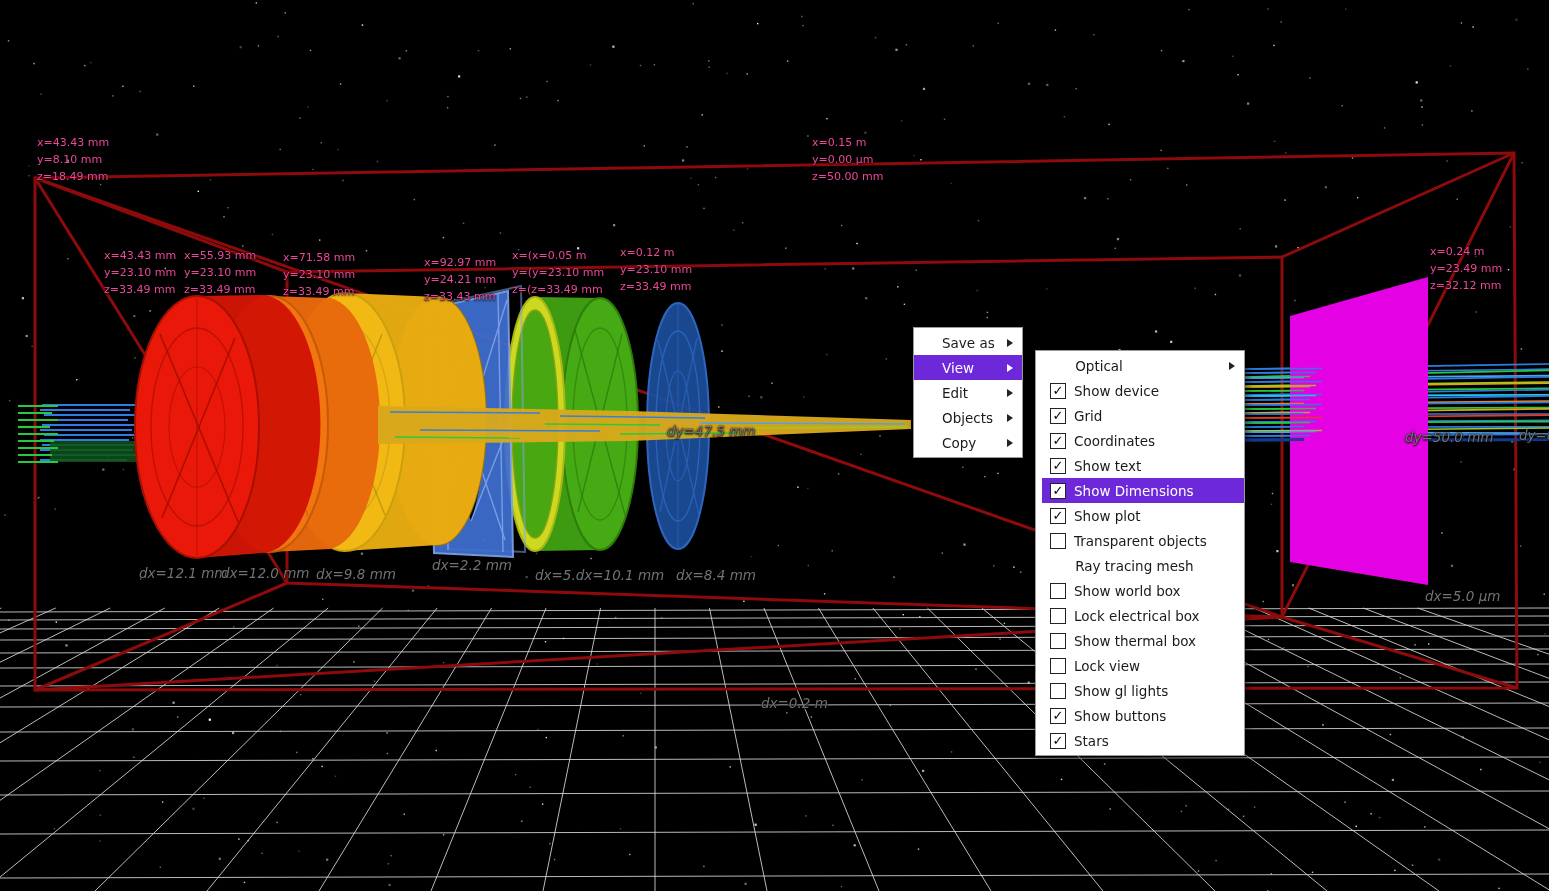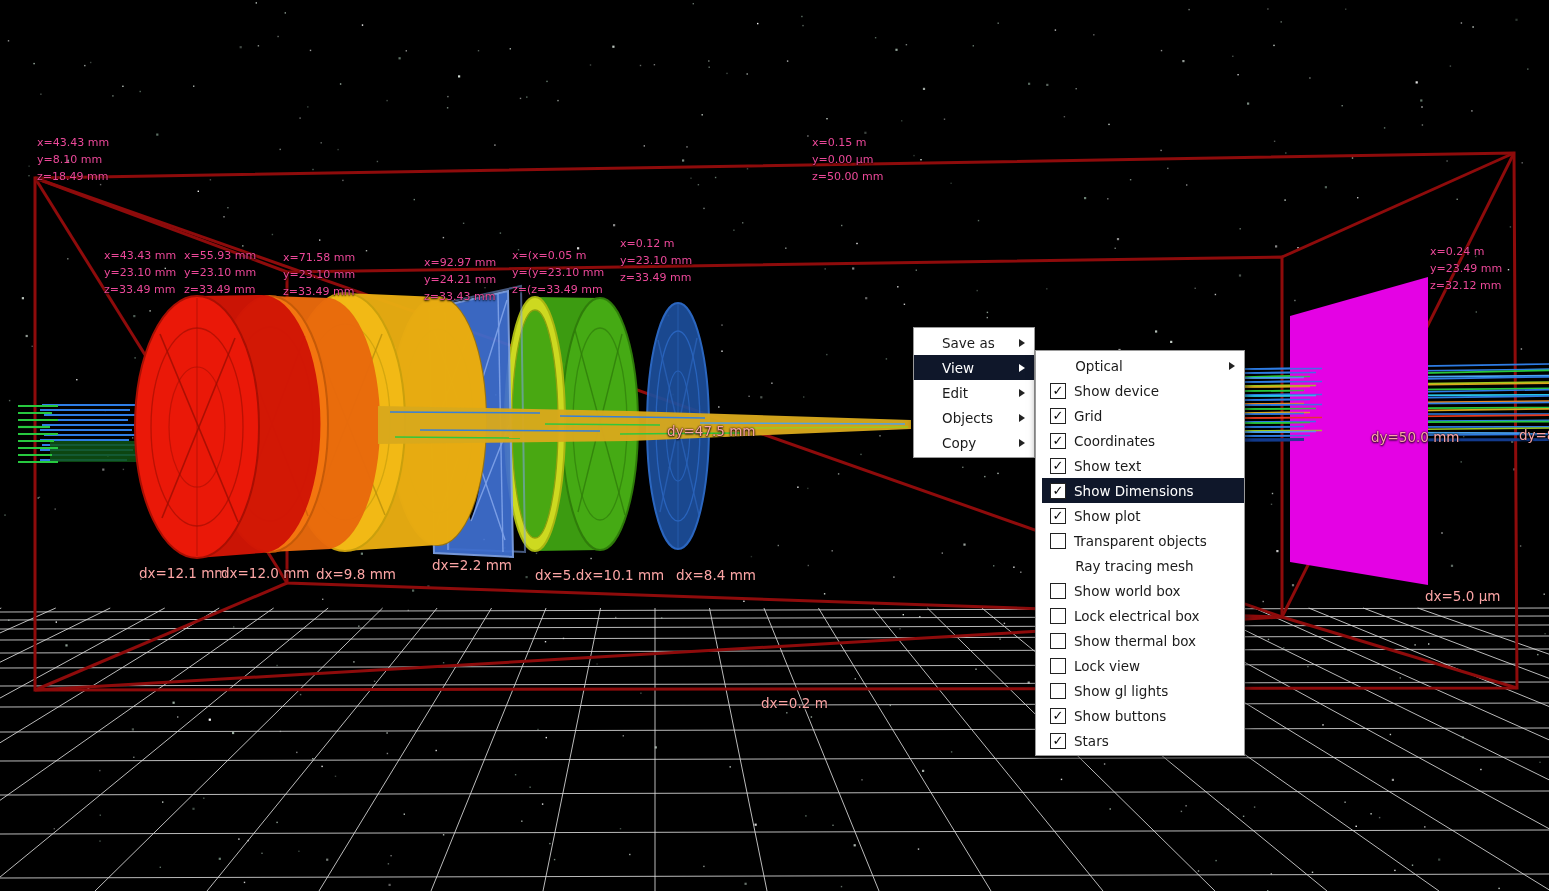--- a/index.html
+++ b/index.html
@@ -6,34 +6,34 @@
   body{
     width:1549px;height:891px;background:#000;overflow:hidden;position:relative;
     font-family:"DejaVu Sans",sans-serif;
   }
   #scene-svg{position:absolute;left:0;top:0;z-index:1;}
   .scene-label{
     position:absolute;color:#ec4899;font-size:11px;line-height:17px;
     white-space:nowrap;z-index:2;text-shadow:0 1px 2px #000,0 0 2px #000;
   }
   .dim-label{
-    position:absolute;color:#fca5a5;font-size:13.5px;line-height:16px;
-    white-space:nowrap;z-index:2;text-shadow:0 1px 2px #000,0 0 2px #000;
+    position:absolute;color:#737373;font-size:13.5px;line-height:16px;
+    white-space:nowrap;z-index:2;text-shadow:0 1px 2px #000,0 0 2px #000;font-style:italic;
   }
   .menu{
     position:absolute;background:#fff;border:1px solid #9a9a9a;
     box-shadow:2px 3px 8px rgba(0,0,0,.55);z-index:5;padding:2px 0;box-sizing:border-box;
   }
   .menu-item{
     height:25px;display:flex;align-items:center;font-size:13.5px;color:#1a1a1a;
     cursor:default;box-sizing:border-box;
   }
   .main-menu .menu-item{padding:0 9px 0 28px;}
   .sub-menu .menu-item{padding:0 9px 0 8px;margin-left:6px;}
-  .menu-item.highlight{background:#0f172a;color:#fff;}
+  .menu-item.highlight{background:#6d28d9;color:#fff;}
   .mi-label{flex:1;white-space:nowrap;}
   .arrow-icon{
     width:0;height:0;border-left:6px solid #222;border-top:4.5px solid transparent;
     border-bottom:4.5px solid transparent;flex:none;margin-left:8px;
   }
   .menu-item.highlight .arrow-icon{border-left-color:#fff;}
   .checkbox{
     width:14px;height:14px;background:#fff;border:1.6px solid #222;flex:none;
     margin-right:8px;display:flex;align-items:center;justify-content:center;
     font-size:13px;font-weight:bold;color:#000;line-height:14px;
@@ -754,44 +754,44 @@
 <div class="scene-label" style="left:424px;top:254px">
   <div>x=92.97 mm</div>
   <div>y=24.21 mm</div>
   <div>z=33.43 mm</div>
 </div>
 <div class="scene-label" style="left:512px;top:247px">
   <div>x=(x=0.05 m</div>
   <div>y=(y=23.10 mm</div>
   <div>z=(z=33.49 mm</div>
 </div>
-<div class="scene-label" style="left:620px;top:235px">
+<div class="scene-label" style="left:620px;top:244px">
   <div>x=0.12 m</div>
   <div>y=23.10 mm</div>
   <div>z=33.49 mm</div>
 </div>
 <div class="scene-label" style="left:1430px;top:243px">
   <div>x=0.24 m</div>
   <div>y=23.49 mm</div>
   <div>z=32.12 mm</div>
 </div>
 
 <div class="dim-label" style="left:139px;top:565px">dx=12.1 mm</div>
 <div class="dim-label" style="left:221px;top:565px">dx=12.0 mm</div>
 <div class="dim-label" style="left:316px;top:566px">dx=9.8 mm</div>
 <div class="dim-label" style="left:432px;top:557px">dx=2.2 mm</div>
 <div class="dim-label" style="left:535px;top:567px">dx=5.dx=10.1 mm</div>
 <div class="dim-label" style="left:676px;top:567px">dx=8.4 mm</div>
 <div class="dim-label" style="left:667px;top:423px">dy=47.5 mm</div>
 <div class="dim-label" style="left:761px;top:695px">dx=0.2 m</div>
-<div class="dim-label" style="left:1371px;top:429px">dy=50.0 mm</div>
+<div class="dim-label" style="left:1405px;top:429px">dy=50.0 mm</div>
 <div class="dim-label" style="left:1519px;top:427px">dy=8</div>
 <div class="dim-label" style="left:1425px;top:588px">dx=5.0 µm</div>
 
-<div class="menu main-menu" style="left:913px;top:327px;width:122px">
+<div class="menu main-menu" style="left:913px;top:327px;width:110px">
   <div class="menu-item">
     <span class="mi-label">Save as</span>
     <span class="arrow-icon"></span>
   </div>
   <div class="menu-item highlight">
     <span class="mi-label">View</span>
     <span class="arrow-icon"></span>
   </div>
   <div class="menu-item">
     <span class="mi-label">Edit</span>

